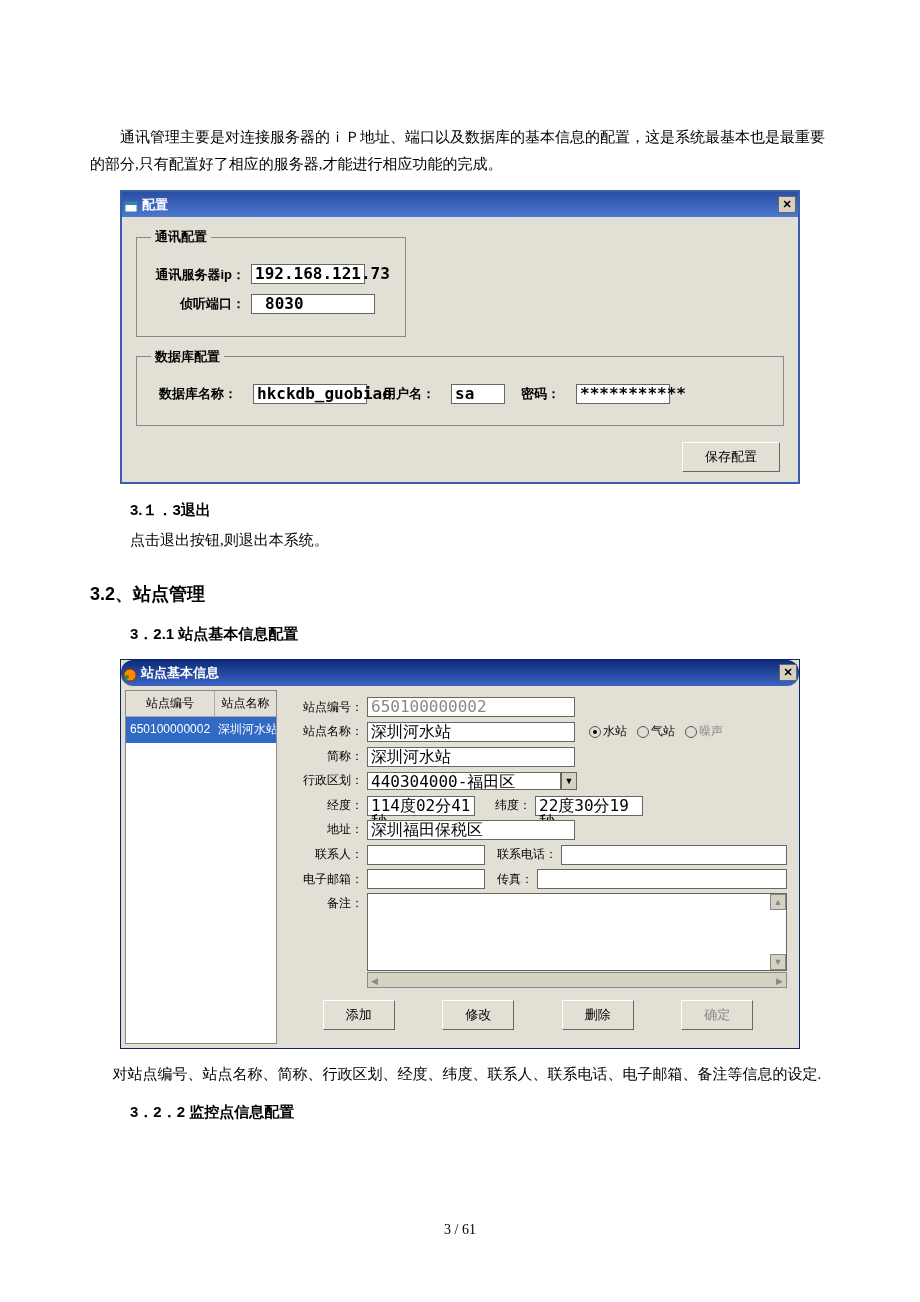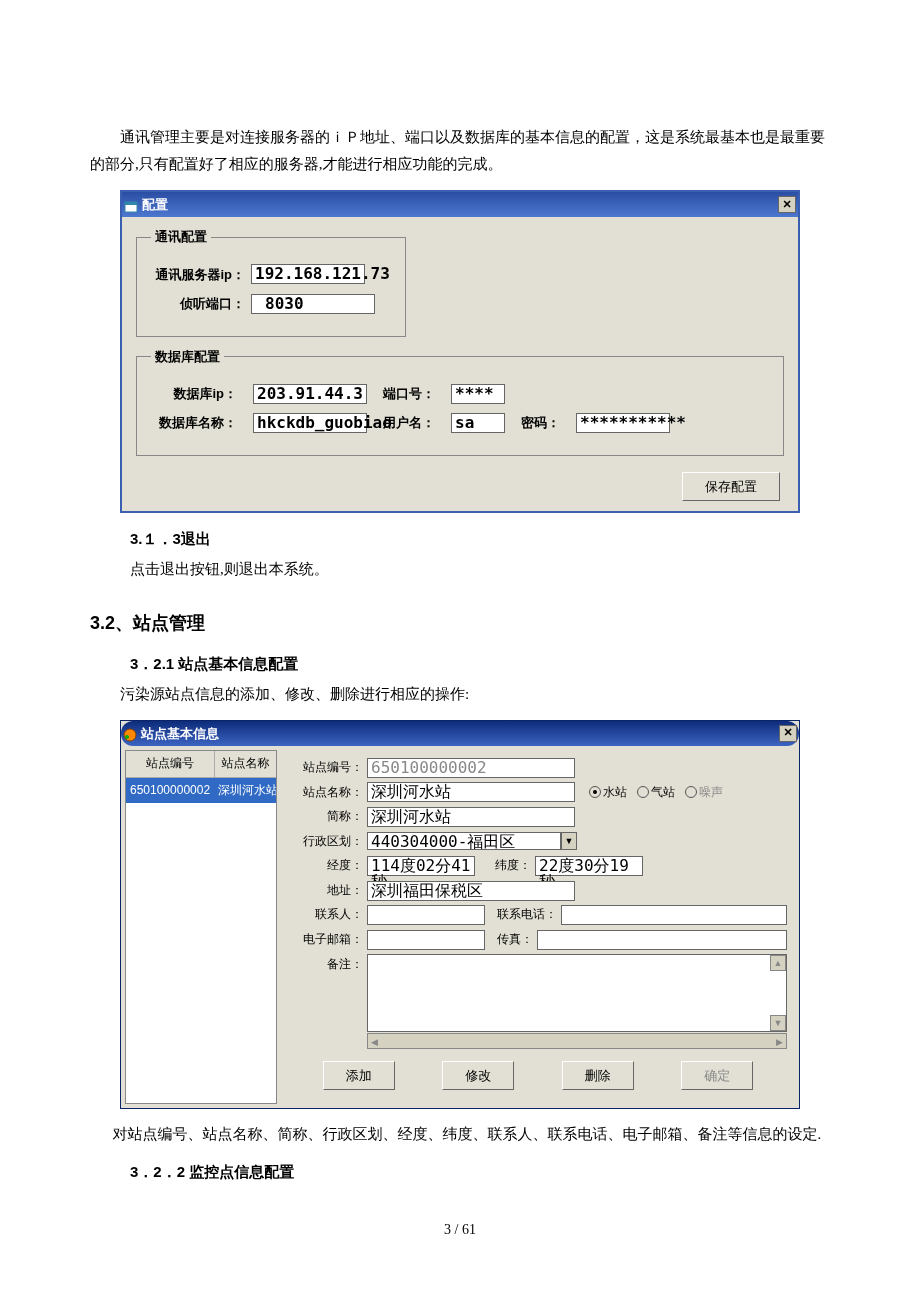--- a/index.html
+++ b/index.html
@@ -245,45 +245,38 @@
       </div>
       <div class="row">
         <span class="label" style="width:94px;">侦听端口：</span>
         <span class="inset" style="width:106px;padding-left:13px;">8030</span>
       </div>
     </fieldset>
 
     <fieldset class="groupbox">
       <legend>数据库配置</legend>
       <div class="row" style="gap:16px;">
-        <span class="label" style="width:86px;">数据库ip：</span>
-        <span class="inset" style="width:106px;">203.91.44.3</span>
-        <span class="label">端口号：</span>
-        <span class="inset" style="width:46px;">****</span>
-      </div>
-      <div class="row" style="gap:16px;">
         <span class="label" style="width:86px;">数据库名称：</span>
         <span class="inset" style="width:106px;">hkckdb_guobiao</span>
         <span class="label">用户名：</span>
         <span class="inset" style="width:46px;">sa</span>
         <span class="label">密码：</span>
         <span class="inset" style="width:86px;">***********</span>
       </div>
     </fieldset>
     <div class="btn-row">
       <div class="btn">保存配置</div>
     </div>
   </div>
 
   <div class="sub">3.１．3退出</div>
   <p class="bodytext noindent">点击退出按钮,则退出本系统。</p>
 
   <h2 class="section">3.2、站点管理</h2>
   <div class="sub">3．2.1 站点基本信息配置</div>
-  <p class="bodytext" style="margin-left:0;">污染源站点信息的添加、修改、删除进行相应的操作:</p>
 
   <div class="dialog station-dialog">
     <div class="titlebar" style="background:linear-gradient(to bottom,#0d2b7a,#3c64c2);border-radius:12px;">
       <div class="titlebar-left">
         <span class="title-icon">
           <svg viewBox="0 0 14 14" width="14" height="14">
               <circle cx="7" cy="7" r="6" fill="#f80" stroke="#840"></circle>
               <circle cx="4" cy="9" r="2" fill="#0a0"></circle>
             </svg>
         </span>

